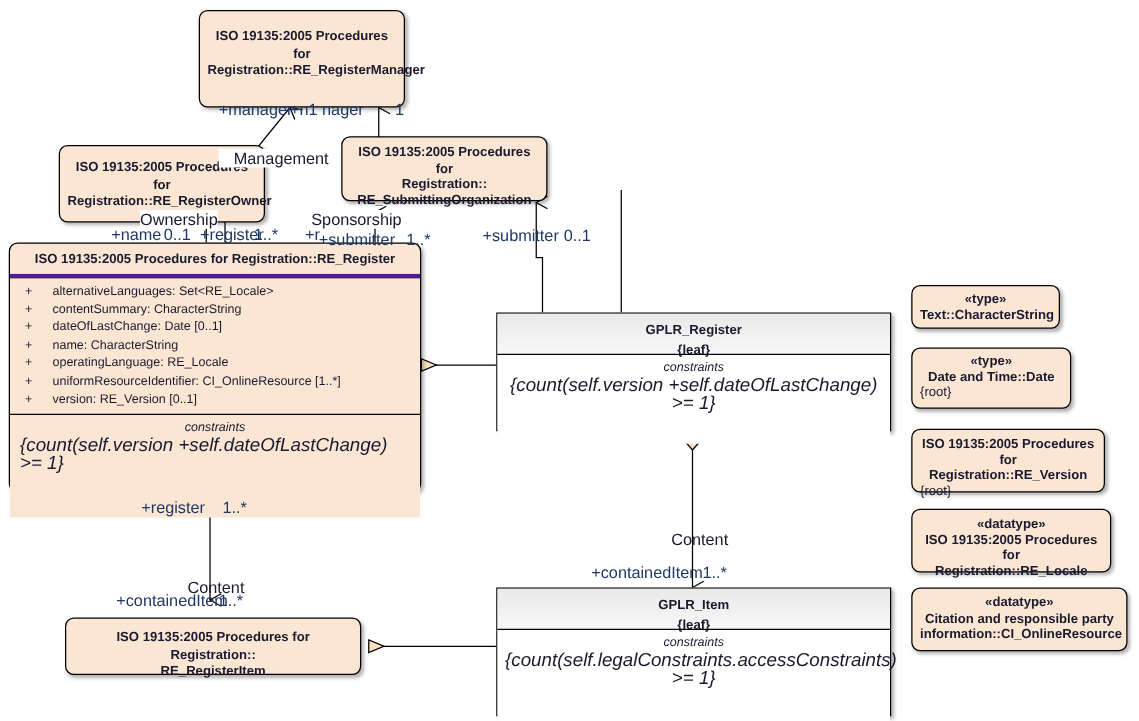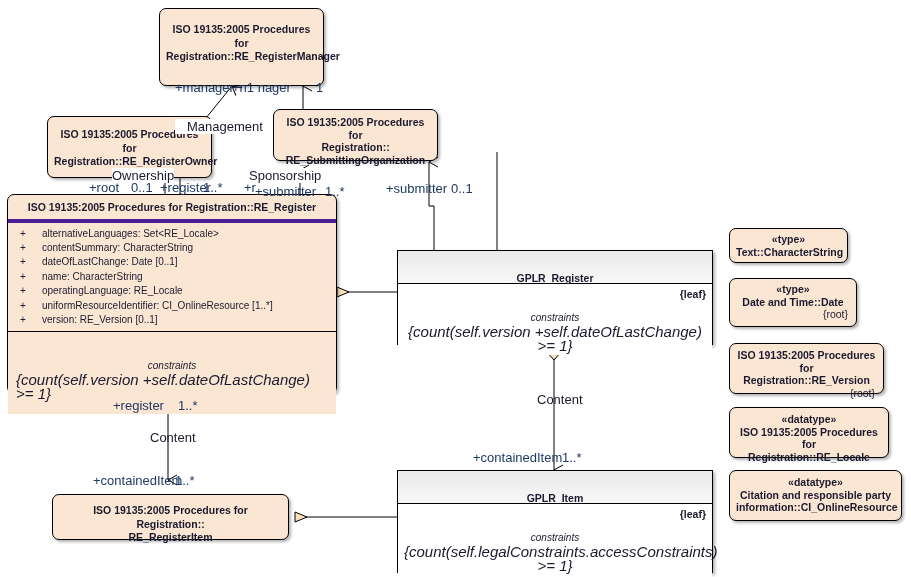--- a/index.html
+++ b/index.html
@@ -46,34 +46,33 @@
     font-weight: bold;
     font-size: 10.5px;
     color: #1a1a2e;
     line-height: 13.5px;
     padding: 6px 6px 4px 6px;
   }
   .box-title.gray-head {
     background: linear-gradient(to bottom, #e9e9e9 0%, #f2f2f2 60%, #f7f7f7 100%);
     border-bottom: 1px solid #000;
     border-radius: 0;
-    padding: 21px 6px 4px 6px;
+    padding: 7px 6px 4px 6px;
   }
   .box-title.peach-head {
     border-bottom: 4px solid #4c1d95;
     border-radius: 6px 6px 0 0;
   }
   .stereotype {
     display: block;
     font-weight: bold;
     font-size: 10.5px;
     color: #1a1a2e;
   }
   .tagline {
-    text-align: right;
     font-size: 10.5px;
     color: #1a1a2e;
     padding: 0 8px 5px 6px;
     line-height: 13px;
   }
   .attr-compartment {
     padding: 4px 15px 4px 0;
     background: #fbe6d4;
   }
   .attr-row {
@@ -93,21 +92,20 @@
     padding: 4px 6px 6px 6px;
   }
   .constraint-compartment.peach { background: #fbe6d4; }
   .constraint-compartment.white { background: #ffffff; }
   .constraint-title {
     text-align: center;
     font-style: italic;
     font-size: 10px;
     color: #1a1a2e;
     line-height: 14px;
-    margin-top: 23px;
   }
   .constraint-body {
     text-align: center;
     font-size: 15px;
     color: #1a1a2e;
     line-height: 14px;
     font-style: italic;
   }
   .constraint-body.leftish {
     text-align: left;
@@ -118,20 +116,21 @@
   .lbl {
     position: absolute;
     font-size: 13px;
     color: #1f3864;
     white-space: nowrap;
     z-index: 8;
     background: rgba(255,255,255,0.0);
   }
   .lbl.dark {
     color: #1a1a2e;
+    margin-top: 32px;
   }
   .lbl.name {
     color: #1a1a2e;
     background: #ffffff;
   }
 </style>
 </head>
 <body>
 
 <div id="canvas">
@@ -314,21 +313,21 @@
       <span>information::CI_OnlineResource</span>
     </div>
   </div>
 
   <span class="lbl name" style="left:175px; top:119px;padding-left:12px;">Management</span>
   <span class="lbl" style="left:175px; top:80px;">+manager</span>
   <span class="lbl" style="left:232px; top:80px;">+n1 nager</span>
   <span class="lbl" style="left:316px; top:80px;">1</span>
 
   <span class="lbl name" style="left:112px; top:168px;">Ownership</span>
-  <span class="lbl" style="left:89px; top:180px;">+root</span>
+  <span class="lbl" style="left:89px; top:180px;">+name</span>
   <span class="lbl" style="left:131px; top:180px;">0..1</span>
   <span class="lbl" style="left:160px; top:180px;">+register</span>
   <span class="lbl" style="left:203px; top:180px;">1..*</span>
 
   <span class="lbl name" style="left:249px; top:168px;">Sponsorship</span>
   <span class="lbl" style="left:244px; top:180px;">+r</span>
   <span class="lbl" style="left:255px; top:184px;">+submitter</span>
   <span class="lbl" style="left:325px; top:184px;">1..*</span>
 
   <span class="lbl" style="left:386px; top:181px;">+submitter</span>

